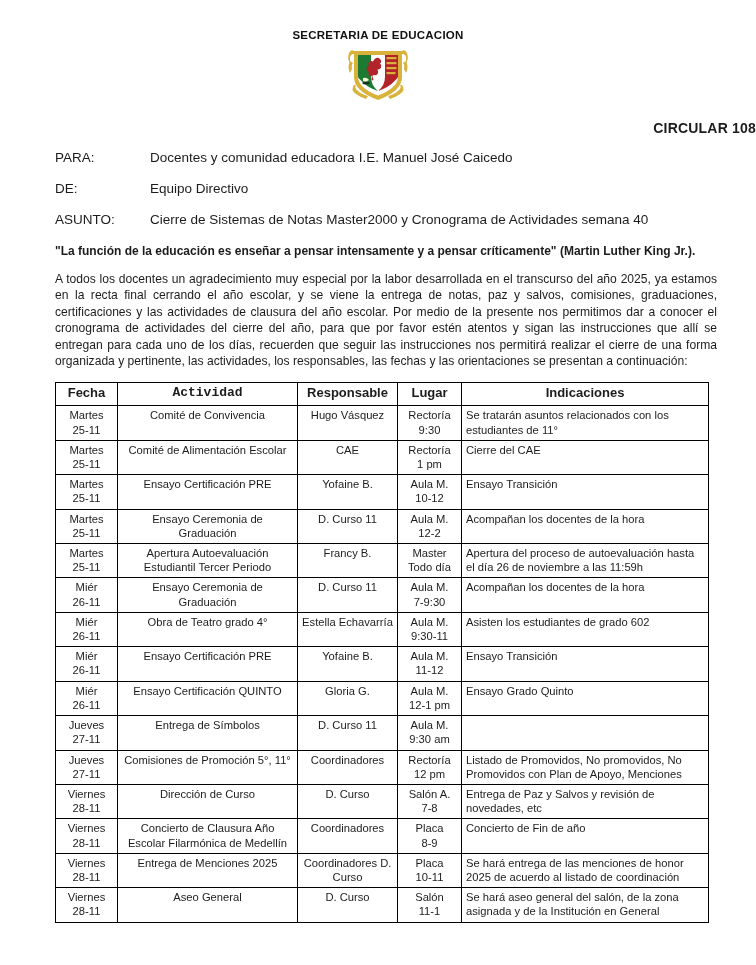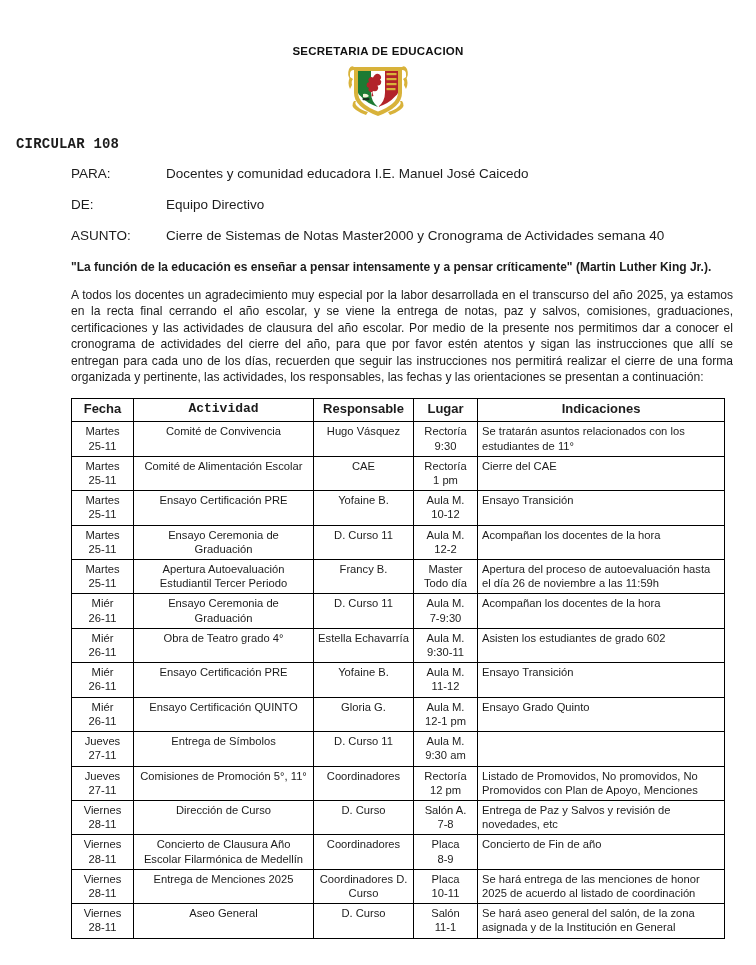--- a/index.html
+++ b/index.html
@@ -13,21 +13,21 @@
     height: 965px;
     font-family: "Liberation Sans", sans-serif;
     color: #1c1c1c;
     overflow: hidden;
   }
 
   .page {
     position: relative;
     width: 756px;
     height: 965px;
-    padding: 16px;
+    padding: 0;
   }
 
   
   .letterhead {
     text-align: center;
     padding-top: 28px;
   }
   .lh-line {
     font-size: 11.5px;
     font-weight: bold;
@@ -46,26 +46,25 @@
 
   .lh-city {
     font-size: 11.5px;
     font-weight: bold;
     letter-spacing: .25px;
     margin-top: 2px;
     color: #111;
   }
 
   .circular-title {
-    text-align: left;
+    text-align: right;
     font-size: 14px;
     font-weight: bold;
     margin-top: 17px;
     letter-spacing: .2px;
-    font-family: Liberation Mono, monospace;
   }
 
   
   .meta {
     margin: 14px 0 0 55px;
   }
   .meta-row {
     display: flex;
     align-items: baseline;
     margin-bottom: 16px;

